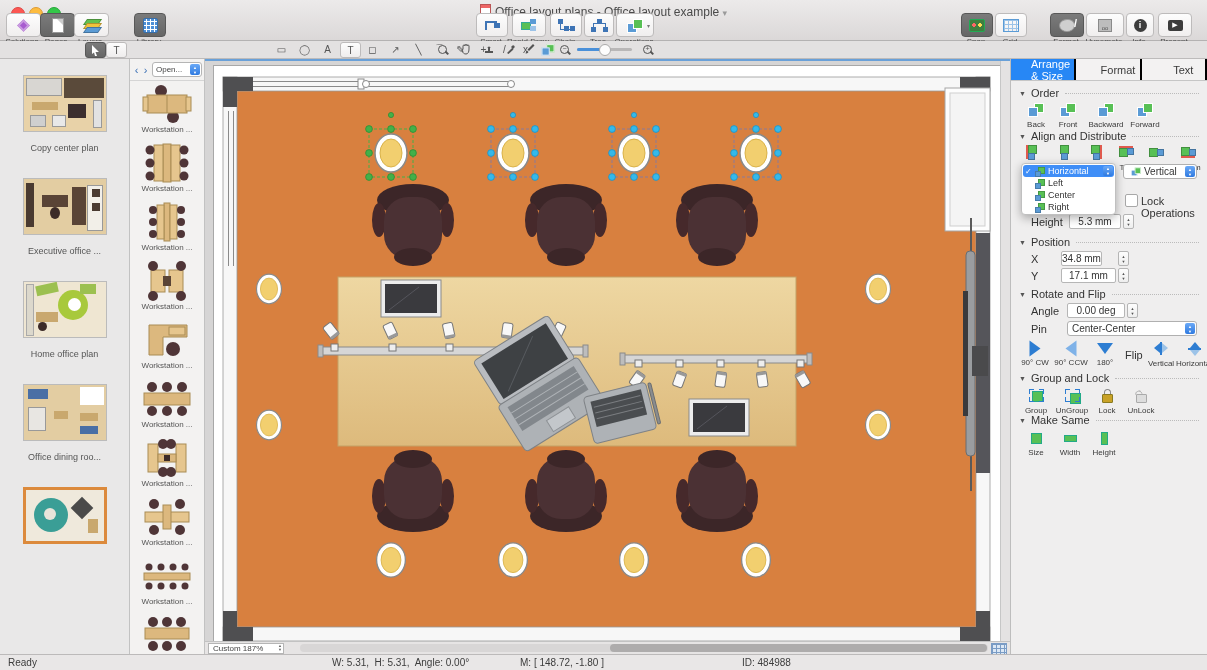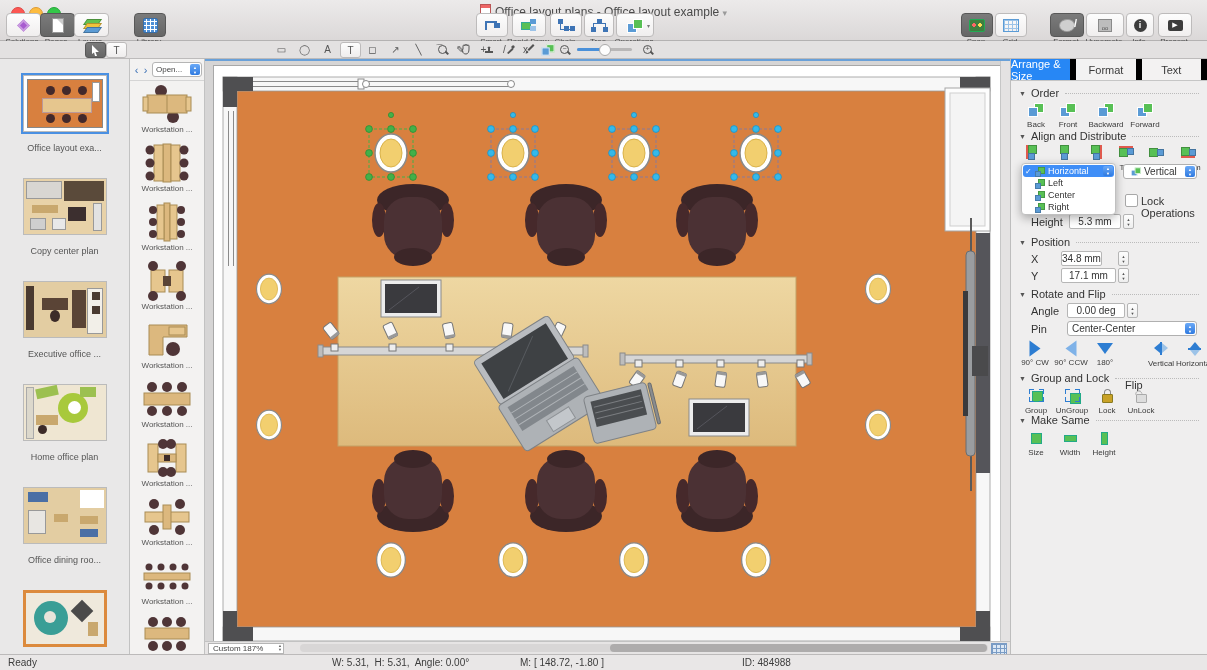--- a/index.html
+++ b/index.html
@@ -105,21 +105,21 @@
   .zoombox .zs{position:absolute;right:1px;top:0;font-size:4px;line-height:4px;color:#666;text-align:center;}
   .hscroll{position:absolute;left:95px;right:22px;top:2px;height:8px;background:#d8d6d6;border-radius:4px;}
   .hscroll .thumbbar{position:absolute;left:45%;right:1px;top:0;height:8px;background:#aeacac;border-radius:4px;}
   .gridbtn{position:absolute;right:3px;top:1px;width:14px;height:11px;border:1px solid #7a9cc5;
     background-image:linear-gradient(#7a9cc5 1px,transparent 1px),linear-gradient(90deg,#7a9cc5 1px,transparent 1px);
     background-size:4px 4px;background-color:#dce8f5;}
   .vscroll{position:absolute;right:0;top:0;bottom:13px;width:9px;background:#e4e2e2;border-left:1px solid #c6c6c6;}
   
   .inspector{width:197px;background:#efeeee;border-left:1px solid #bdbdbd;position:relative;font-size:11px;color:#333;box-sizing:border-box;}
   .itabs{display:flex;height:21px;border-bottom:1px solid #c6c6c6;background:#f3f2f2;}
-  .itab{flex:1;display:flex;align-items:center;justify-content:center;font-size:11px;color:#3a3a3a;border-right:6px solid #000000;}
+  .itab{flex:1;display:flex;align-items:center;justify-content:center;font-size:11px;color:#3a3a3a;border-right:2px solid #000000;padding-left:20px;}
   .itab.active{background:#2787f5;color:#fff;}
   .isec{position:absolute;left:0;right:0;}
   .ihead{display:flex;align-items:center;padding:0 8px;height:14px;}
   .ihead .tri{font-size:7px;color:#555;margin-right:5px;}
   .ihead .rule{flex:1;border-bottom:1px dotted #bbb;margin-left:6px;height:1px;}
   .ibtn{position:absolute;width:34px;text-align:center;}
   .ibtn .lbl{font-size:8px;color:#3a3a3a;display:block;margin-top:2px;white-space:nowrap;}
   .ibtn .icon{display:inline-block;}
   
   .al{position:relative;width:16px;height:14px;display:inline-block;}
@@ -373,34 +373,20 @@
     <div class="mtool" style="left:638px;position:absolute;pointer-events:auto;">
         <span class="mag">
           <span class="pm">+</span>
         </span>
       </div>
   </div>
 
   <div class="main">
 
     <div class="pages">
-      <div class="pitem sel">
-        <div class="thumb" style="background:#fff;">
-          <i style="left:3px;top:3px;right:3px;bottom:3px;background:#d8803f;border:1px solid #888;"></i>
-          <i style="left:18px;top:22px;width:48px;height:13px;background:#e6c68e;border:1px solid #b99;"></i>
-          <i style="left:22px;top:10px;width:9px;height:9px;border-radius:50%;background:#43292b;"></i>
-          <i style="left:38px;top:10px;width:9px;height:9px;border-radius:50%;background:#43292b;"></i>
-          <i style="left:54px;top:10px;width:9px;height:9px;border-radius:50%;background:#43292b;"></i>
-          <i style="left:22px;top:38px;width:9px;height:9px;border-radius:50%;background:#43292b;"></i>
-          <i style="left:38px;top:38px;width:9px;height:9px;border-radius:50%;background:#43292b;"></i>
-          <i style="left:54px;top:38px;width:9px;height:9px;border-radius:50%;background:#43292b;"></i>
-          <i style="right:6px;top:6px;width:6px;height:18px;background:#fff;border:1px solid #999;"></i>
-        </div>
-        <div class="plabel">Office layout exa...</div>
-      </div>
       <div class="pitem">
         <div class="thumb" style="background:#e8d2a8;">
           <i style="left:2px;top:2px;width:34px;height:16px;background:#d8d6d2;border:1px solid #999;"></i>
           <i style="left:40px;top:2px;width:40px;height:20px;background:#5a4a3a;"></i>
           <i style="left:8px;top:26px;width:26px;height:8px;background:#c9a86e;"></i>
           <i style="left:44px;top:28px;width:18px;height:14px;background:#3c2f2f;"></i>
           <i style="right:4px;top:24px;width:7px;height:26px;background:#e2e2e2;border:1px solid #999;"></i>
           <i style="left:6px;bottom:4px;width:14px;height:10px;background:#cfcfcf;border:1px solid #999;"></i>
           <i style="left:28px;bottom:4px;width:12px;height:10px;background:#e8e8e8;border:1px solid #999;"></i>
         </div>
@@ -943,21 +929,21 @@
       <div class="combo" style="left:56px;top:262px;width:130px;">
         <span>Center-Center</span>
         <span class="bstep">
             <span>▲</span>
             <span>▼</span>
           </span>
       </div>
       <div class="ibtn" style="left:8px;top:284px;width:32px;"><span class="icon rot"></span><span class="lbl">90° CW</span></div>
       <div class="ibtn" style="left:42px;top:284px;width:36px;"><span class="icon rot ccw"></span><span class="lbl">90° CCW</span></div>
       <div class="ibtn" style="left:80px;top:284px;width:28px;"><span class="icon rot r180"></span><span class="lbl">180°</span></div>
-      <span class="flabel" style="left:114px;top:290px;margin-top:30px;">Flip</span>
+      <span class="flabel" style="left:114px;top:290px;">Flip</span>
       <div class="ibtn" style="left:134px;top:284px;width:32px;"><span class="icon flipico"><i class="l"></i><i class="r"></i><i class="bar"></i></span><span class="lbl">Vertical</span></div>
       <div class="ibtn" style="left:162px;top:284px;width:42px;"><span class="icon flipico h"><i class="l"></i><i class="r"></i><i class="bar"></i></span><span class="lbl">Horizontal</span></div>
 
       <div class="isec" style="top:312px;">
         <div class="ihead">
             <span class="tri">▼</span>
             <span>Group and Lock</span>
             <span class="rule"></span>
           </div>
       </div>

